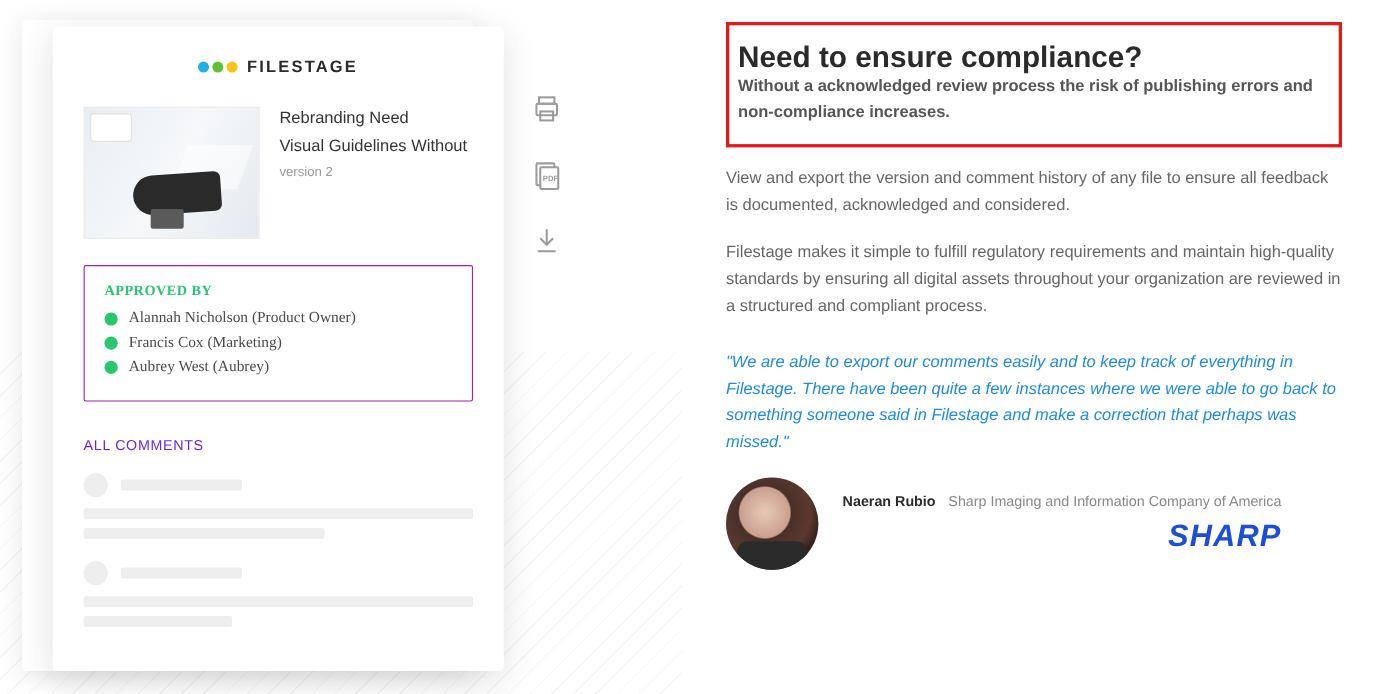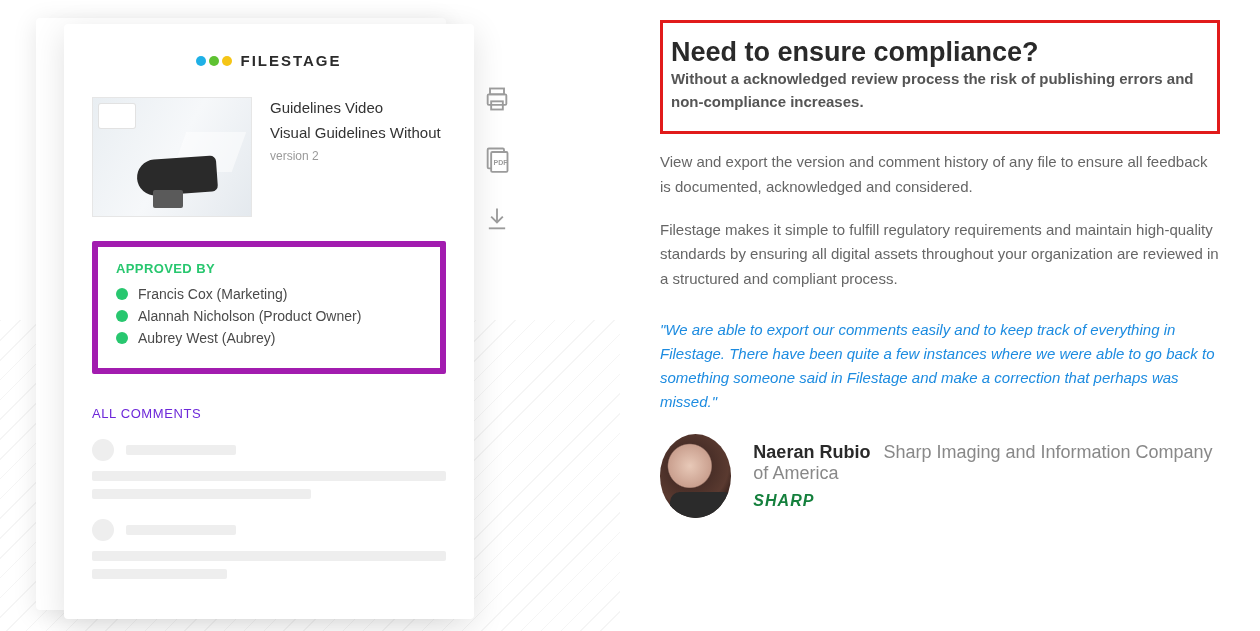--- a/index.html
+++ b/index.html
@@ -17,21 +17,21 @@
     width: 620px; height: 320px;
     background: repeating-linear-gradient(
       135deg,
       #f5f5f5 0, #f5f5f5 1px,
       transparent 1px, transparent 14px
     );
     z-index: 0;
   }
   .left-col {
     position: absolute;
-    top: 10px; left: 46px;
+    top: 10px; left: 30px;
     width: 500px;
     z-index: 1;
   }
   .card-stack { position: relative; width: 420px; }
   .card-back {
     position: absolute;
     top: -6px; left: -10px;
     width: 410px; height: 592px;
     background: #fff;
     border-radius: 4px;
@@ -70,24 +70,25 @@
   }
   .thumb-light { position:absolute; top:6px; left:6px; width:36px;height:24px; background:#fff; border-radius:2px; box-shadow:0 0 0 1px #e2e2e2;}
   .thumb-chair { position:absolute; bottom:22px; left:44px; width:80px;height:36px; background:#2a2a2a; border-radius:18px 6px 6px 18px / 18px 6px 6px 18px; transform: rotate(-4deg);}
   .thumb-base { position:absolute; bottom:8px; left:60px; width:30px;height:18px; background:#5a5a5a; border-radius:2px;}
   .thumb-refl { position:absolute; top:34px; right:12px; width:60px;height:40px; background: rgba(255,255,255,0.5); transform: skewX(-20deg);}
   .meta { flex:1; padding-top:2px;}
   .meta .title1 { font-size:15px; color:#333; margin-bottom:8px;}
   .meta .title2 { font-size:15px; color:#333; margin-bottom:8px;}
   .meta .ver { font-size:12px; color:#9a9a9a;}
   .approved-box {
-    border: 6px solid #a21caf;
+    border: 1px solid #a21caf;
     border-radius:2px;
     padding: 14px 18px 16px 18px;
     margin-bottom: 32px;
+    font-family: Liberation Serif, serif;
   }
   .approved-title { color:#28c76f; font-weight:600; font-size:13px; letter-spacing:0.4px; margin-bottom:10px;}
   .approver { display:flex; align-items:center; gap:10px; color:#4a4a4a; font-size:14px; margin-bottom:6px;}
   .dot-g { width:12px;height:12px;border-radius:50%; background:#28c76f; display:inline-block;}
   .section-label { color:#6d28d9; font-size:13px; letter-spacing:0.6px; margin-bottom:18px;}
   .ph-row { margin-bottom:20px;}
   .ph-line { background:#eeeeee; border-radius:2px; height:10px; margin-bottom:8px;}
   .ph-head { display:flex; align-items:center; gap:12px; margin-bottom:10px;}
   .ph-circle { width:22px;height:22px;border-radius:50%; background:#eeeeee;}
   .ph-bar-sm { width:110px;height:10px;background:#eeeeee;border-radius:2px;}
@@ -124,24 +125,24 @@
   .avatar {
     width:84px;height:84px;border-radius:50%;
     background: radial-gradient(circle at 42% 38%, #e8c9b8 0%, #caa08f 32%, #4a2f28 34%, #5a3a30 58%, #35211c 72%, #2a2a2a 100%);
     position:relative; overflow:hidden;
   }
   .avatar::after{
     content:""; position:absolute; bottom:-6px; left:10px; width:64px;height:32px;
     background:#2b2b2b; border-radius:10px 10px 0 0;
   }
   .testi-meta { display:flex; flex-direction:column; gap:8px;}
-  .testi-line { font-size:18px; color:#2a2a2a;}
+  .testi-line { font-size:13px; color:#2a2a2a;}
   .testi-line .name { font-weight:700; margin-right:8px;}
   .testi-line .company { color:#888;}
-  .sharp-logo { font-family: Arial, sans-serif; font-weight:900; font-size:16px; color:#15803d; letter-spacing:1px; font-style:italic;}
+  .sharp-logo { font-family: Arial, sans-serif; font-weight:900; font-size:28px; color:#1d4ed8; letter-spacing:1px; font-style:italic;text-align:right;}
 </style>
 </head>
 <body>
 
 <div class="diag-bg"></div>
 
 <div class="left-col">
   <div class="card-stack">
     <div class="card-back"></div>
     <div class="card">
@@ -156,35 +157,35 @@
       </div>
 
       <div class="project-row">
         <div class="thumb">
           <div class="thumb-light"></div>
           <div class="thumb-refl"></div>
           <div class="thumb-chair"></div>
           <div class="thumb-base"></div>
         </div>
         <div class="meta">
-          <div class="title1">Guidelines Video</div>
+          <div class="title1">Rebranding Need</div>
           <div class="title2">Visual Guidelines Without</div>
           <div class="ver">version 2</div>
         </div>
       </div>
 
       <div class="approved-box">
         <div class="approved-title">APPROVED BY</div>
         <div class="approver">
           <span class="dot-g"></span>
-          <span>Francis Cox (Marketing)</span>
+          <span>Alannah Nicholson (Product Owner)</span>
         </div>
         <div class="approver">
           <span class="dot-g"></span>
-          <span>Alannah Nicholson (Product Owner)</span>
+          <span>Francis Cox (Marketing)</span>
         </div>
         <div class="approver">
           <span class="dot-g"></span>
           <span>Aubrey West (Aubrey)</span>
         </div>
       </div>
 
       <div class="section-label">ALL COMMENTS</div>
 
       <div class="ph-row">

